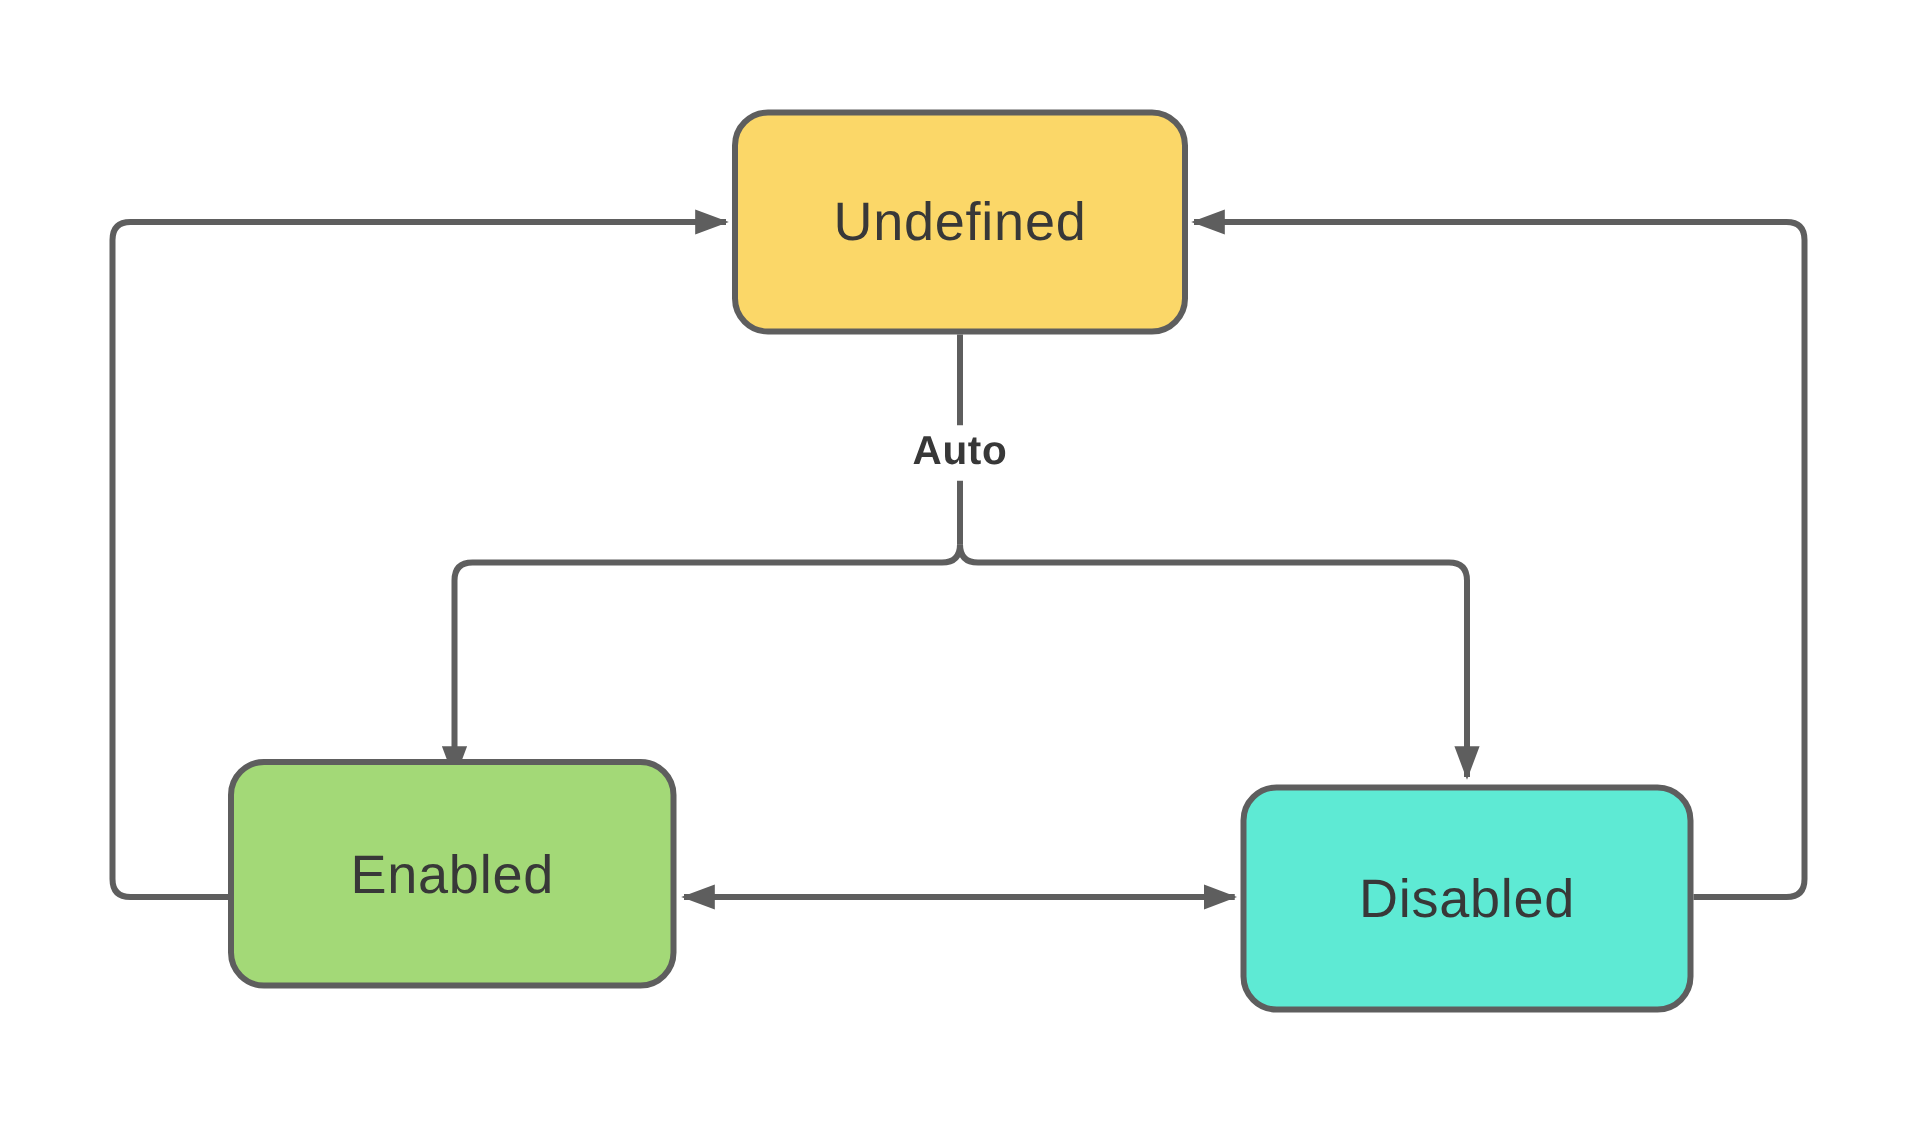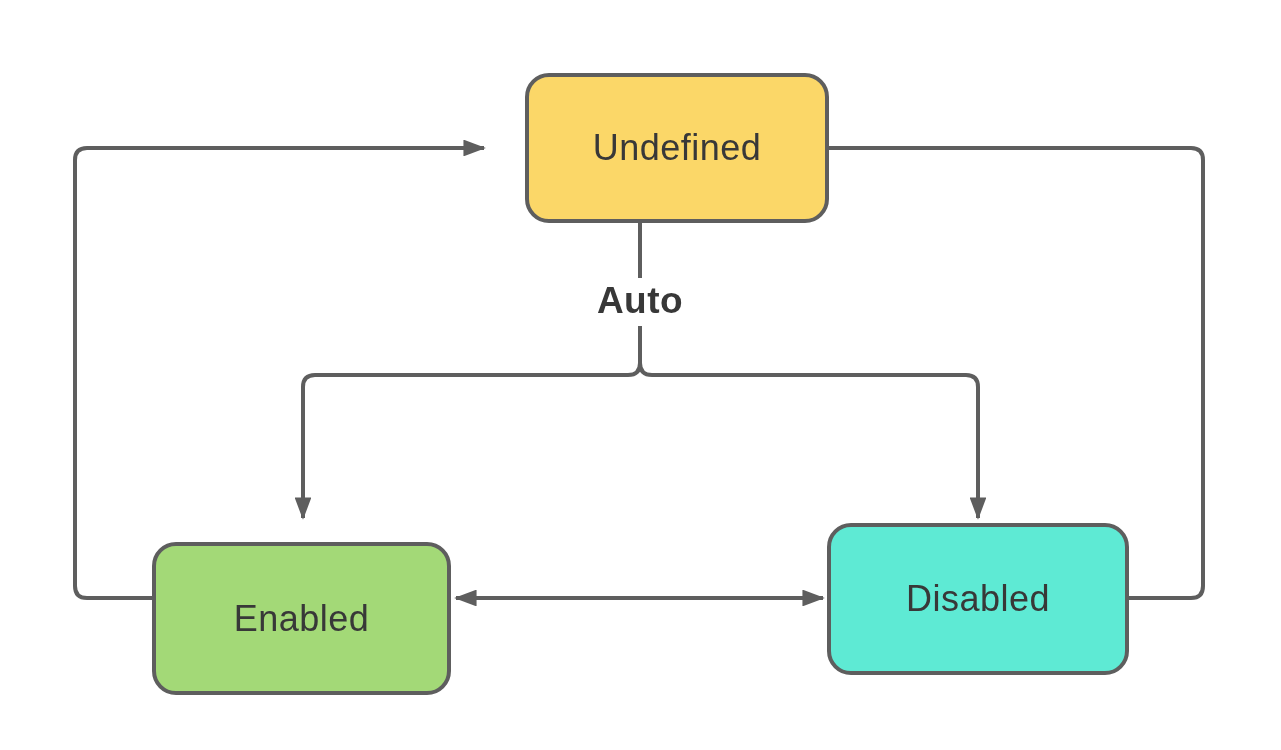--- a/index.html
+++ b/index.html
@@ -30,32 +30,32 @@
     z-index: 1;
     box-sizing: border-box;
     border: 4px solid #5e5e5e;
     border-radius: 24px;
     display: flex;
     align-items: center;
     justify-content: center;
     font-size: 36px;
     letter-spacing: 0.5px;
   }
-  #node-undefined { left: 488px; top: 73px;  width: 304px; height: 150px; margin-left: 37px; }
-  #node-enabled   { left: 152px; top: 542px; width: 299px; height: 153px; }
+  #node-undefined { left: 488px; top: 73px;  width: 304px; height: 150px; }
+  #node-enabled   { left: 152px; top: 506px; width: 299px; height: 153px; }
   #node-disabled  { left: 827px; top: 523px; width: 302px; height: 152px; }
   .edge-label {
     position: absolute;
     z-index: 1;
     left: 640px;
     top: 302px;
     transform: translate(-50%, -50%);
     background: #ffffff;
     padding: 2px 6px 4px 6px;
-    font-size: 37px;
+    font-size: 27px;
     font-weight: bold;
     letter-spacing: 0.5px;
   }
 </style>
 </head>
 <body>
 
 <div id="canvas">
 
   <svg id="edges-svg" width="1281" height="750" viewBox="0 0 1281 750">

